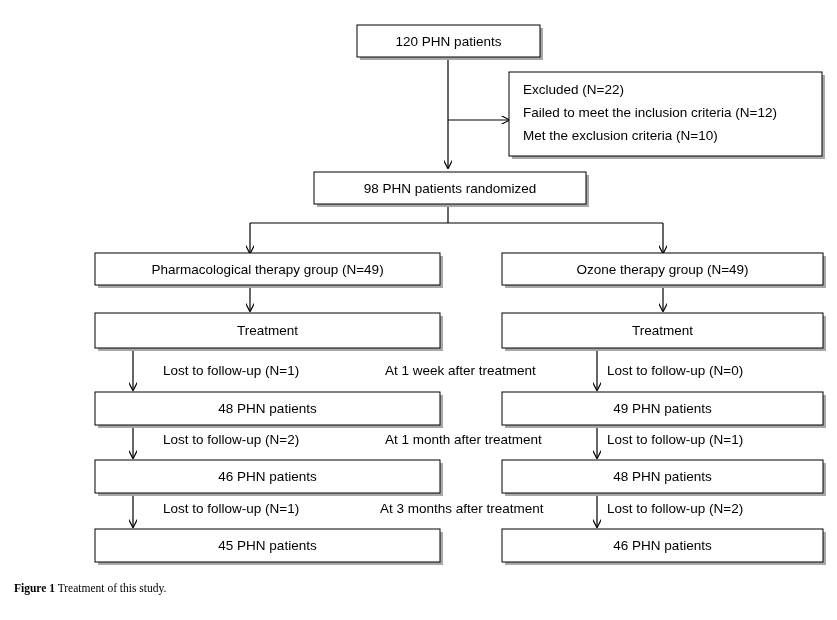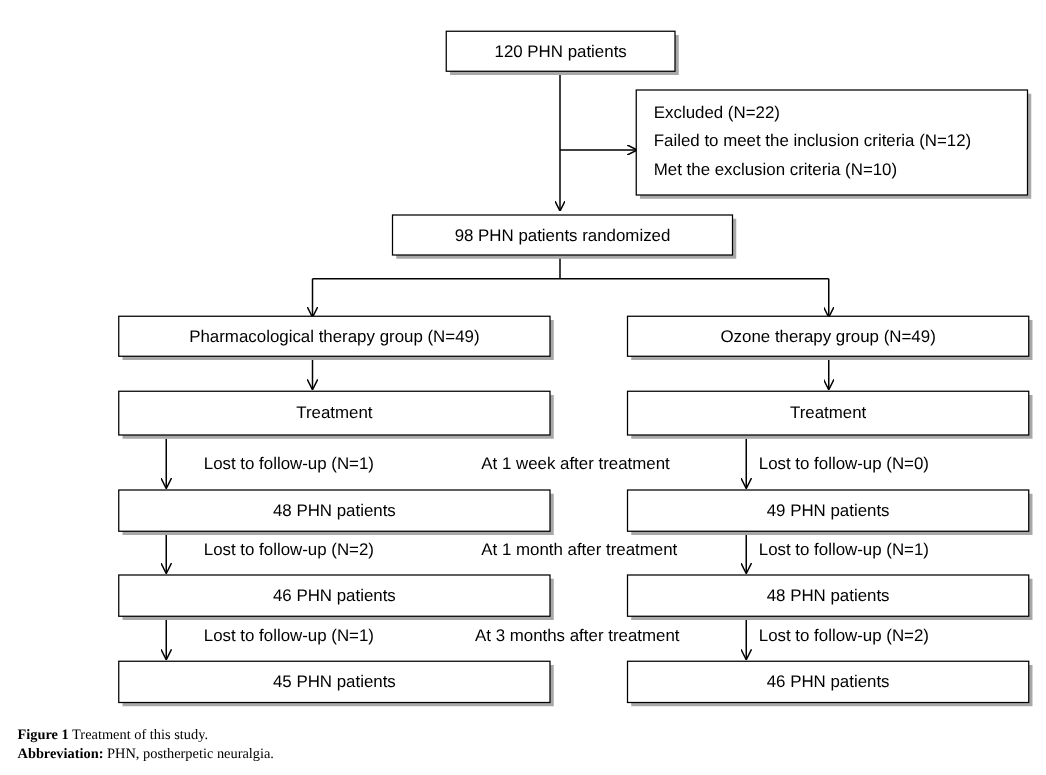--- a/index.html
+++ b/index.html
@@ -228,17 +228,13 @@
     <text class="sidetext" x="607" y="513">Lost to follow-up (N=2)</text>
     <text class="centertext" x="380" y="513">At 3 months after treatment</text>
   </svg>
 </div>
 
 <div id="caption">
   <div class="line">
     <span class="lbl">Figure 1</span>
     <span>Treatment of this study.</span>
   </div>
-  <div class="line">
-    <span class="lbl">Abbreviation:</span>
-    <span>PHN, postherpetic neuralgia.</span>
-  </div>
 </div>
 
 </body></html>

